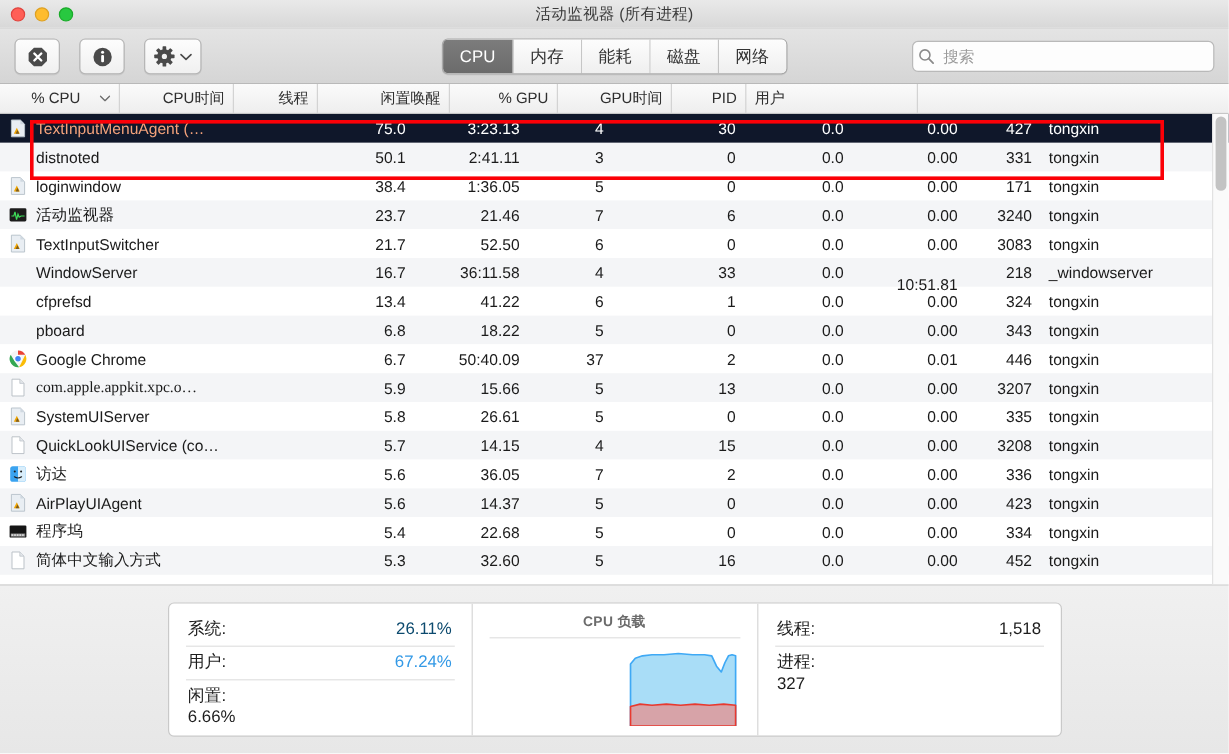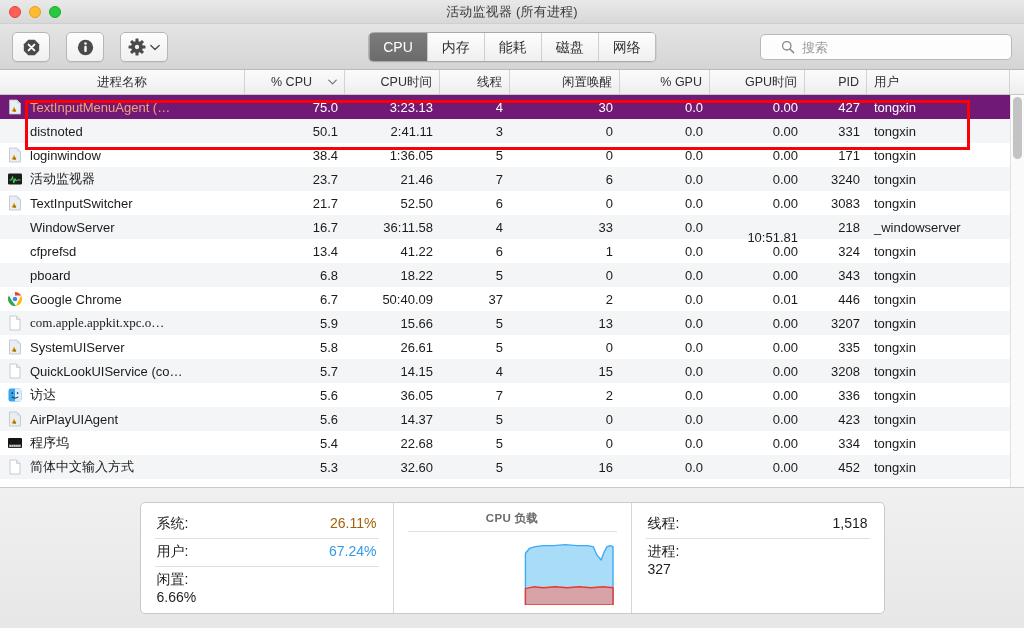--- a/index.html
+++ b/index.html
@@ -103,21 +103,21 @@
 
   
   .search {
     position: absolute;
     right: 12px; top: 10px;
     width: 252px; height: 26px;
     background: #fdfdfd;
     border: 1px solid #b9b9b9;
     border-radius: 5px;
     display: flex; align-items: center;
-    padding: 0 20px;
+    padding: 0 4px;
     gap: 7px;
   }
   .search svg { width: 14px; height: 14px; flex: none; }
   .search input {
     border: none; outline: none; background: transparent;
     font-size: 13px; color: #333; width: 100%;
     font-family: "Liberation Sans", sans-serif;
   }
   .search input::placeholder { color: #9a9a9a; }
 
@@ -155,21 +155,21 @@
   .row {
     display: flex;
     align-items: center;
     height: 24px;
     font-size: 13px;
     color: #1b1b1b;
     cursor: default;
   }
   .row.odd  { background: #ffffff; }
   .row.even { background: #f4f5f7; }
-  .row.selected { background: #701a75; color: #ffffff; }
+  .row.selected { background: #0f172a; color: #ffffff; }
   .row.selected .cell.name .pname { color: #f3a27b; }
   .cell {
     padding: 0 7px;
     white-space: nowrap;
     overflow: hidden;
     display: flex;
     align-items: center;
   }
   .cell.right { justify-content: flex-end; }
   .cell.left  { justify-content: flex-start; }
@@ -223,21 +223,21 @@
   .srow {
     display: flex;
     justify-content: space-between;
     align-items: baseline;
     font-size: 14px;
     color: #1d1d1d;
     padding: 4px 2px 5px 2px;
     border-bottom: 1px solid #e0e0e0;
   }
   .srow:last-child { border-bottom: none; flex-direction: column; }
-  .sval.red  { color: #a16207; }
+  .sval.red  { color: #0c4a6e; }
   .sval.blue { color: #3399e6; }
   .load-title {
     text-align: center;
     font-size: 11.5px;
     font-weight: bold;
     color: #6b6b6b;
     padding-bottom: 5px;
     border-bottom: 1px solid #e0e0e0;
     letter-spacing: 0.3px;
   }
@@ -314,23 +314,20 @@
     <div class="search">
       <svg viewBox="0 0 16 16">
         <circle cx="6.6" cy="6.6" r="4.8" fill="none" stroke="#8a8a8a" stroke-width="1.5"></circle>
         <path d="M10.2 10.2 L14.4 14.4" stroke="#8a8a8a" stroke-width="1.7" stroke-linecap="round"></path>
       </svg>
       <input type="text" placeholder="搜索" style="">
     </div>
   </div>
 
   <div class="thead" id="thead">
-      <div class="th " style="width: 245px; justify-content: center;">
-        <span>进程名称</span>
-      </div>
       <div class="th right" style="width: 100px;">
         <span>% CPU</span>
         <span class="sortarrow">
           <svg viewBox="0 0 12 8">
             <path d="M1 1.5 L6 6.5 L11 1.5" fill="none" stroke="#6e6e6e" stroke-width="1.5" stroke-linecap="round" stroke-linejoin="round"></path>
           </svg>
         </span>
       </div>
       <div class="th right" style="width: 95px;">
         <span>CPU时间</span>

